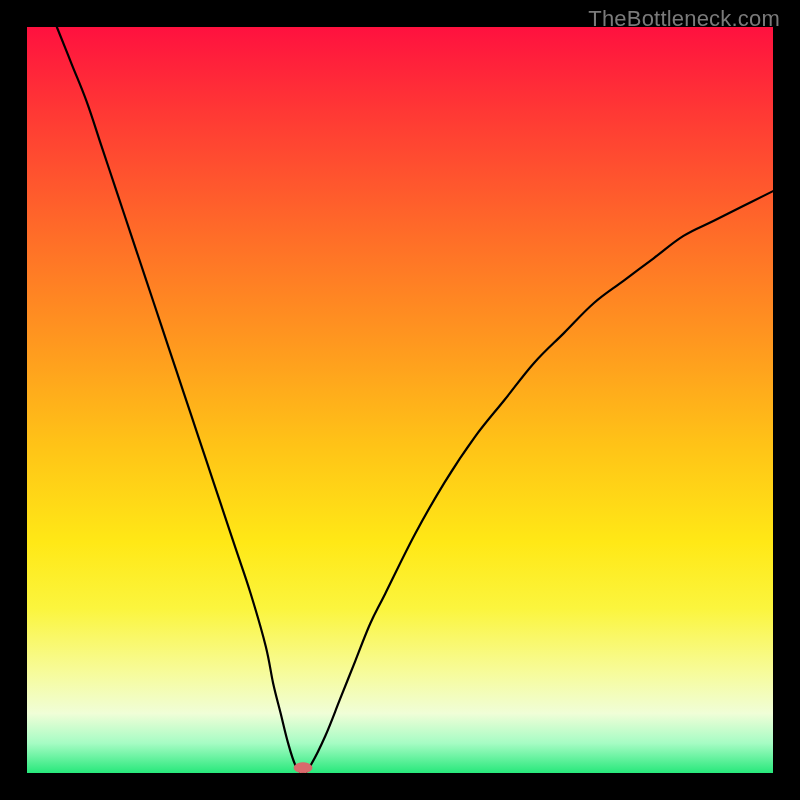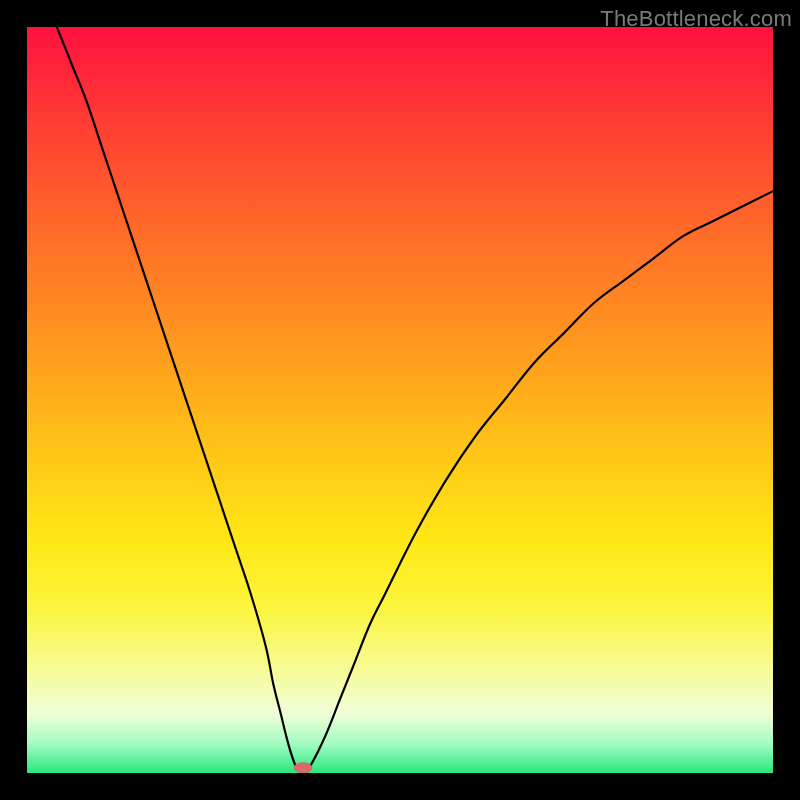--- a/index.html
+++ b/index.html
@@ -51,21 +51,21 @@
     stroke-linecap: round;
     stroke-linejoin: round;
   }
   .marker {
     fill: #d96a6c;
     stroke: #d96a6c;
   }
   .watermark {
     position: absolute;
     top: 6px;
-    right: 8px;
+    right: 20px;
     color: #7a7a7a;
     font-size: 22px;
     letter-spacing: 0.2px;
     user-select: none;
   }
 </style>
 </head>
 <body>
 
 <div class="frame">

